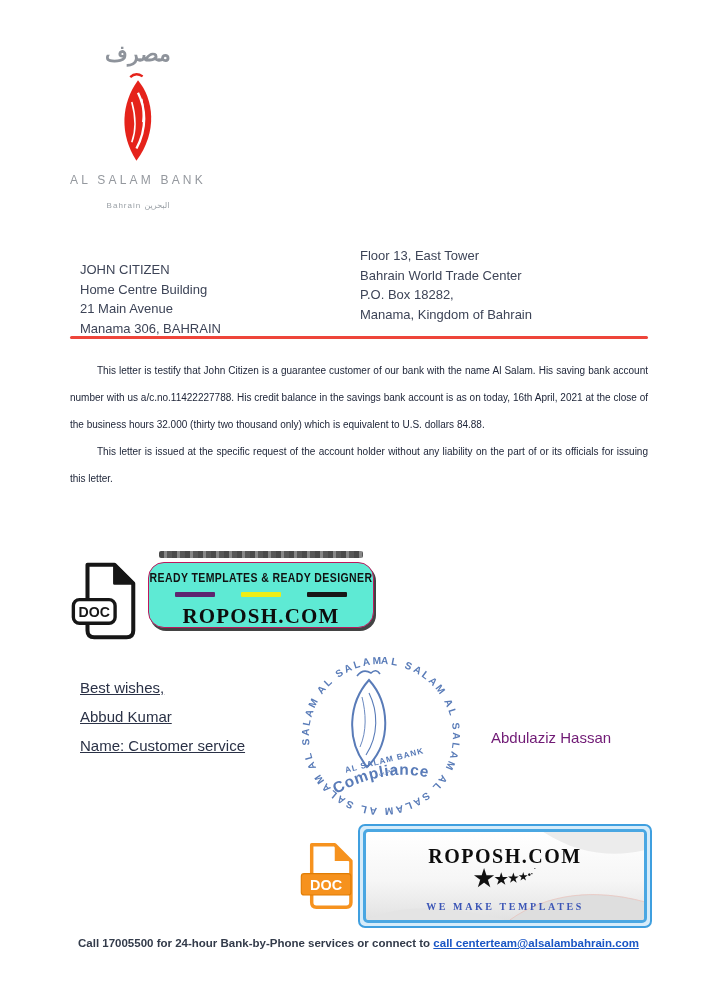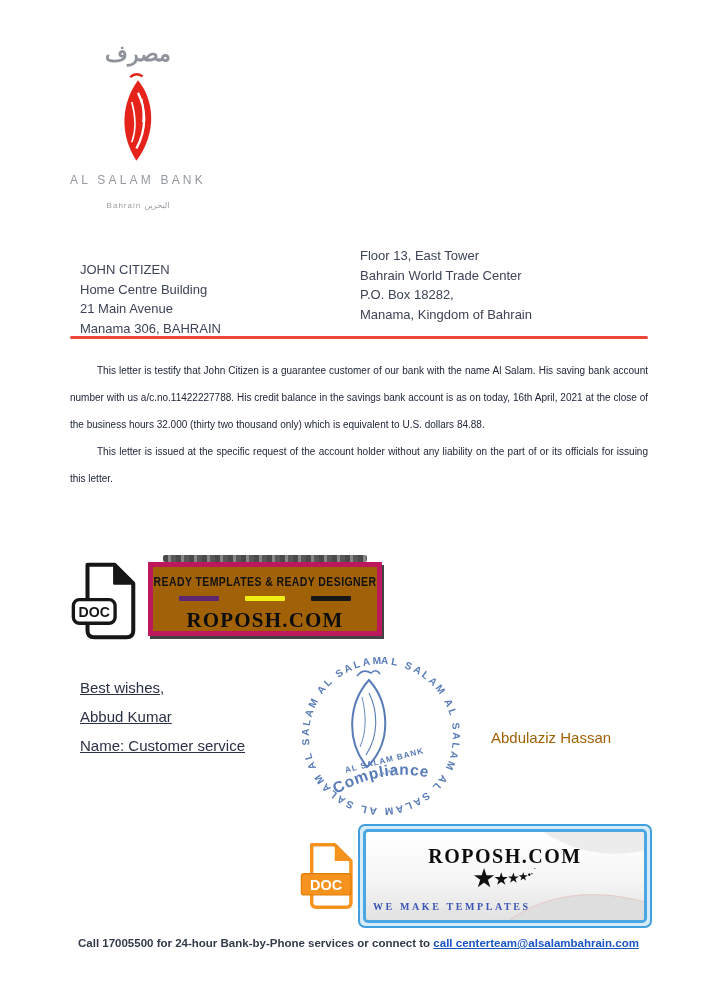--- a/index.html
+++ b/index.html
@@ -17,57 +17,57 @@
   .addr{position:absolute;top:246px;font-size:13px;line-height:19.5px;color:#3d4457;}
   .addr-left{left:80px;text-align:left;margin-top:14px;}
   .addr-right{left:360px;width:288px;}
   .red-rule{position:absolute;left:70px;top:336px;width:578px;height:2.5px;background:#ee453a;border-radius:2px;}
   
   .body-text{position:absolute;left:70px;top:357px;width:578px;font-size:10px;line-height:27px;
     text-align:justify;color:#20273a;}
   .body-text p{margin:0;text-indent:27px;}
   
   .doc-icon-1{position:absolute;left:70px;top:556px;width:70px;height:90px;}
-  .banner1{position:absolute;left:148px;top:562px;width:224px;height:64px;background:#a16207;
-    border:5px solid #be185d;border-radius:0;box-shadow:2px 3px 0 rgba(20,20,20,.8);}
+  .banner1{position:absolute;left:148px;top:562px;width:224px;height:64px;background:#5eead4;
+    border:1px solid #be185d;border-radius:16px;box-shadow:2px 3px 0 rgba(20,20,20,.8);}
   .banner1-noise{position:absolute;left:10px;top:-12px;right:10px;height:7px;opacity:.8;border-radius:2px;
     background:repeating-linear-gradient(90deg,#1d1d1d 0 5px,#6a6a6a 5px 8px,#2e2e2e 8px 13px);}
   .banner1-heading{margin-top:8px;text-align:center;font-size:10.5px;font-weight:800;letter-spacing:.4px;
     color:#111;transform:scaleY(1.25);}
   .dashes{margin-top:9px;display:flex;justify-content:center;gap:26px;}
   .dash{width:40px;height:5px;border-radius:1px;}
   .dash-purple{background:#5e2570;}
   .dash-yellow{background:#efed16;}
   .dash-black{background:#171717;}
   .banner1-brand{margin-top:7px;text-align:center;font-family:"Liberation Serif", serif;font-weight:900;
     font-size:21px;letter-spacing:1.2px;color:#0d0d0d;}
   
   .signature{position:absolute;left:80px;top:673px;font-size:15px;line-height:29px;color:#2a3146;text-decoration:underline;}
-  .approver{position:absolute;left:491px;top:729px;font-size:15px;color:#a16207;}
+  .approver{position:absolute;left:491px;top:729px;font-size:15px;color:#701a75;}
   .stamp{position:absolute;left:295px;top:650px;width:172px;height:172px;opacity:.93;}
   
   .doc-icon-2{position:absolute;left:299px;top:837px;width:60px;height:78px;}
   .banner2{position:absolute;left:358px;top:824px;width:294px;height:104px;box-sizing:border-box;
     border:2px solid #3f9fdf;border-radius:7px;padding:3px;background:#d6ecfa;}
   .banner2-inner{position:relative;box-sizing:border-box;width:100%;height:100%;overflow:hidden;
     border:3px solid #4aa7e2;border-radius:5px;background:linear-gradient(180deg,#ffffff 0%,#f6f6f6 55%,#e2e2e2 100%);}
   .waves{position:absolute;left:0;top:0;width:100%;height:100%;}
   .banner2-brand{position:relative;margin-top:13px;text-align:center;font-family:"Liberation Serif", serif;
     font-weight:900;font-size:20px;letter-spacing:1.5px;color:#0d0d0d;}
   .stars{position:relative;margin-top:1px;text-align:center;color:#111;line-height:18px;}
   .stars .ch{display:inline-block;position:relative;font-weight:bold;}
   .stars .ch0{font-size:23px;}
   .stars .ch1{font-size:15px;top:-2px;}
   .stars .ch2{font-size:12px;top:-4px;}
   .stars .ch3{font-size:10px;top:-6px;}
   .stars .ch4{font-size:9px;top:-8px;}
   .stars .ch5{font-size:8px;top:-10px;}
   .stars .ch6{font-size:8px;top:-12px;}
-  .banner2-tagline{position:absolute;left:0;bottom:8px;width:100%;
-    font-family:"Liberation Serif", serif;font-weight:bold;font-size:10px;letter-spacing:2.6px;color:#3b55b6;padding-left:7px;}
+  .banner2-tagline{position:absolute;left:0;bottom:8px;width:100%;text-align:center;
+    font-family:"Liberation Serif", serif;font-weight:bold;font-size:10px;letter-spacing:2.6px;color:#3b55b6;}
   
   .footer{position:absolute;left:78px;top:937px;font-size:11.5px;font-weight:700;color:#333b4a;}
   .footer a{color:#1a56c5;text-decoration:underline;cursor:pointer;}
 </style>
 </head>
 <body>
 
 <div class="page">
 
   <div class="logo">

